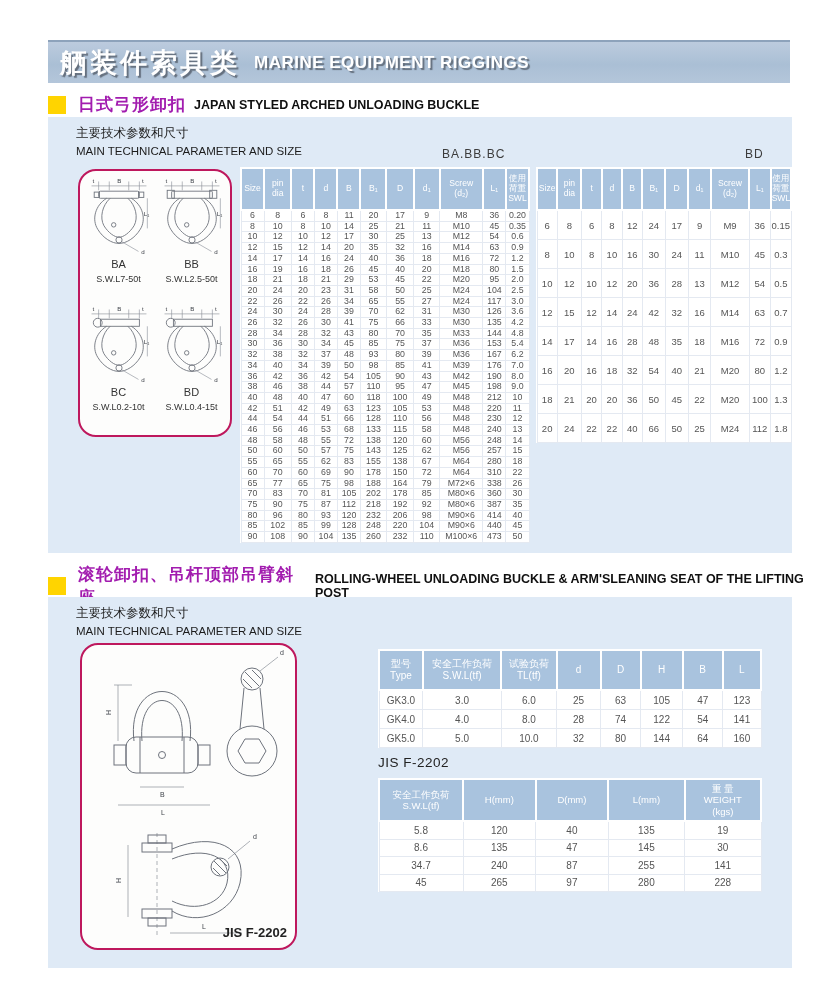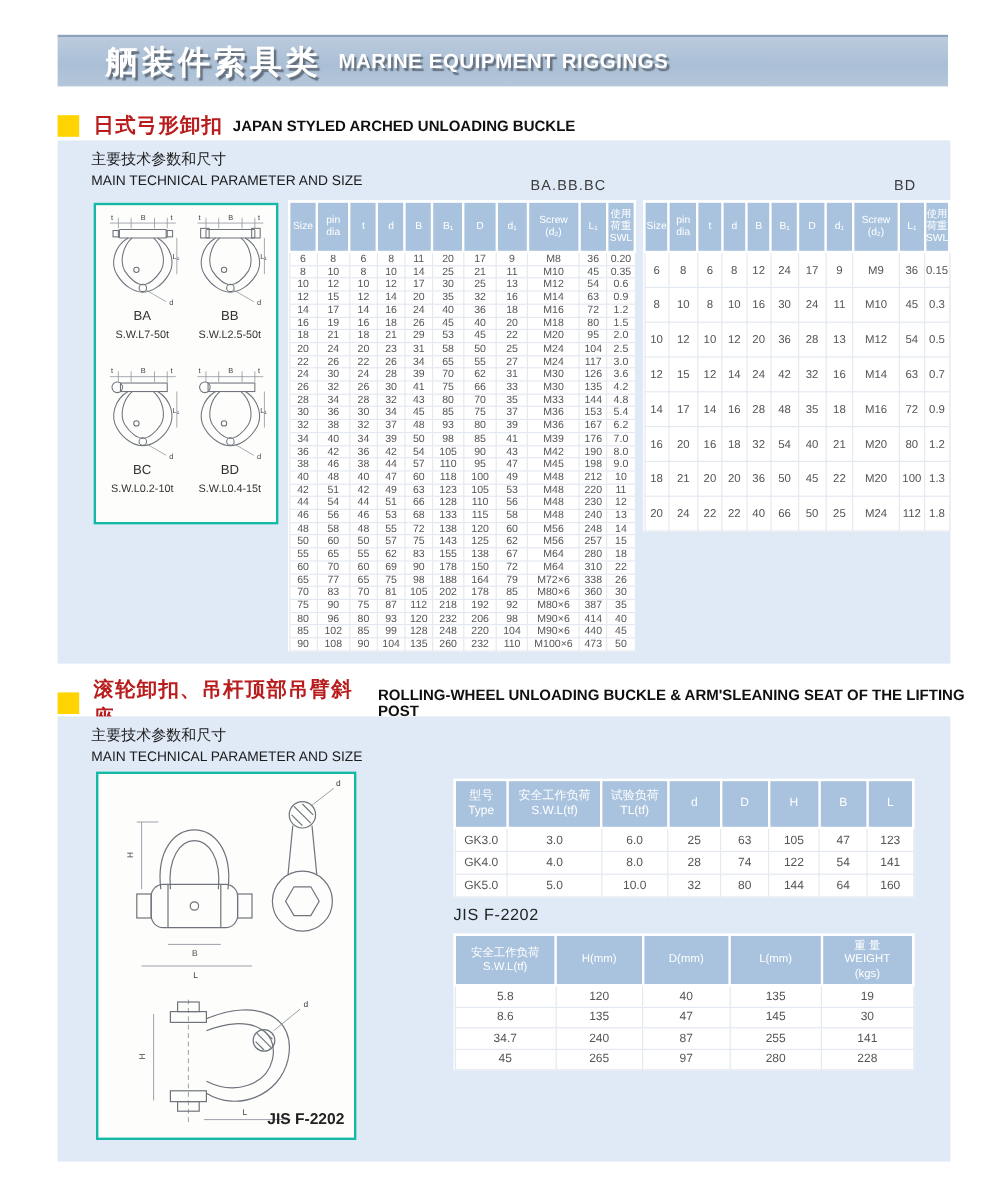--- a/index.html
+++ b/index.html
@@ -1,49 +1,49 @@
 <!DOCTYPE html>
 <html><head>
 <meta charset="utf-8">
 <style>
   html,body{margin:0;padding:0;background:#fff;}
   .page{position:relative;width:830px;height:1000px;background:#ffffff;
         font-family:"Liberation Sans",sans-serif;overflow:hidden;}
 
   
-  .topbar{position:absolute;left:48px;top:29px;width:742px;height:43px;
+  .topbar{position:absolute;left:48px;top:40px;width:742px;height:43px;
           background:linear-gradient(180deg,#bccbde 0%,#aabfd5 55%,#b4c6da 100%);
           border-top:2px solid #8da2bb;box-sizing:border-box;
-          display:flex;align-items:center;padding-left:40px;text-align:center;}
+          display:flex;align-items:center;padding-left:12px;text-align:center;}
   .topbar-zh{font-size:27px;font-weight:bold;color:#fff;letter-spacing:3px;
              text-shadow:2px 2px 1px rgba(96,106,120,.95);}
   .topbar-en{font-size:17px;font-weight:bold;color:#fff;margin-left:14px;letter-spacing:.5px;
              text-shadow:2px 2px 1px rgba(96,106,120,.95);}
 
   
   .sec-title{position:absolute;left:48px;display:flex;align-items:center;}
   .bullet{width:18px;height:18px;background:#ffd400;flex:0 0 auto;}
-  .sec-zh{font-size:17px;font-weight:bold;color:#b91c1c;margin-left:12px;letter-spacing:1px;}
+  .sec-zh{font-size:17px;font-weight:bold;color:#a21caf;margin-left:12px;letter-spacing:1px;}
   .sec-en{font-size:12.5px;font-weight:bold;color:#101010;margin-left:8px;}
 
   
   .panel{position:absolute;left:48px;width:744px;background:#dfeaf6;}
   .panel1{top:117px;height:436px;}
   .panel2{top:597px;height:371px;}
 
   .param{position:absolute;left:28px;top:8px;color:#1c1c1c;}
   .param-zh{font-size:12.5px;}
   .param-en{font-size:11.5px;margin-top:3px;}
 
   .cap{position:absolute;font-size:12px;color:#3c3c3c;letter-spacing:1px;}
   .cap-a{left:394px;top:30px;}
   .cap-b{left:697px;top:30px;}
 
   
-  .drawbox{position:absolute;background:#fdfdfc;border:2px solid #14b8a6;border-radius:0;
+  .drawbox{position:absolute;background:#fdfdfc;border:2px solid #be185d;border-radius:18px;
            box-sizing:border-box;}
   .drawbox1{left:30px;top:52px;width:154px;height:268px;
             display:grid;grid-template-columns:1fr 1fr;padding:4px 2px;}
   .fig{display:flex;flex-direction:column;align-items:center;justify-content:flex-start;}
   .fig svg{width:62px;height:82px;}
   .fig-code{font-size:11px;color:#333;margin-top:1px;}
   .fig-swl{font-size:9px;color:#333;margin-top:4px;}
   .drawbox2{left:32px;top:46px;width:217px;height:307px;}
   .drawbox2 svg{position:absolute;left:0;top:0;width:213px;height:303px;}
   .jis-caption{position:absolute;right:8px;bottom:8px;font-size:13px;font-weight:bold;color:#222;}

